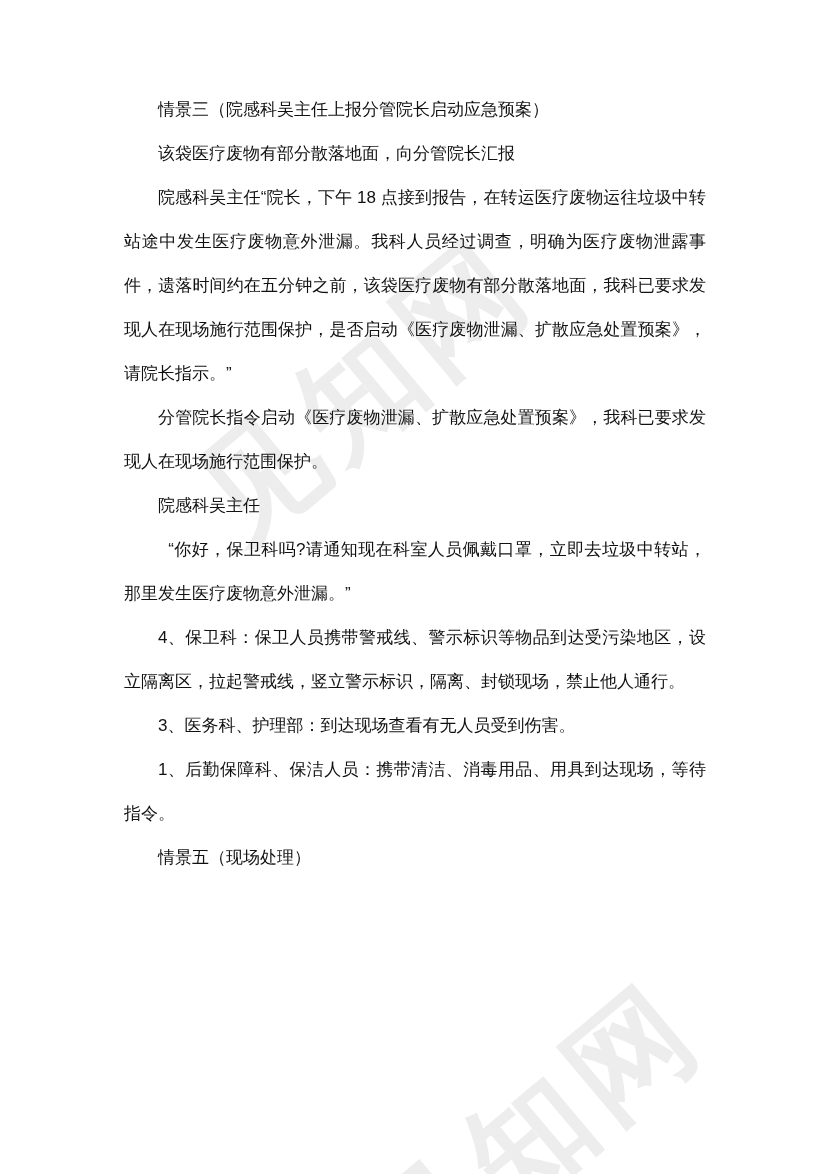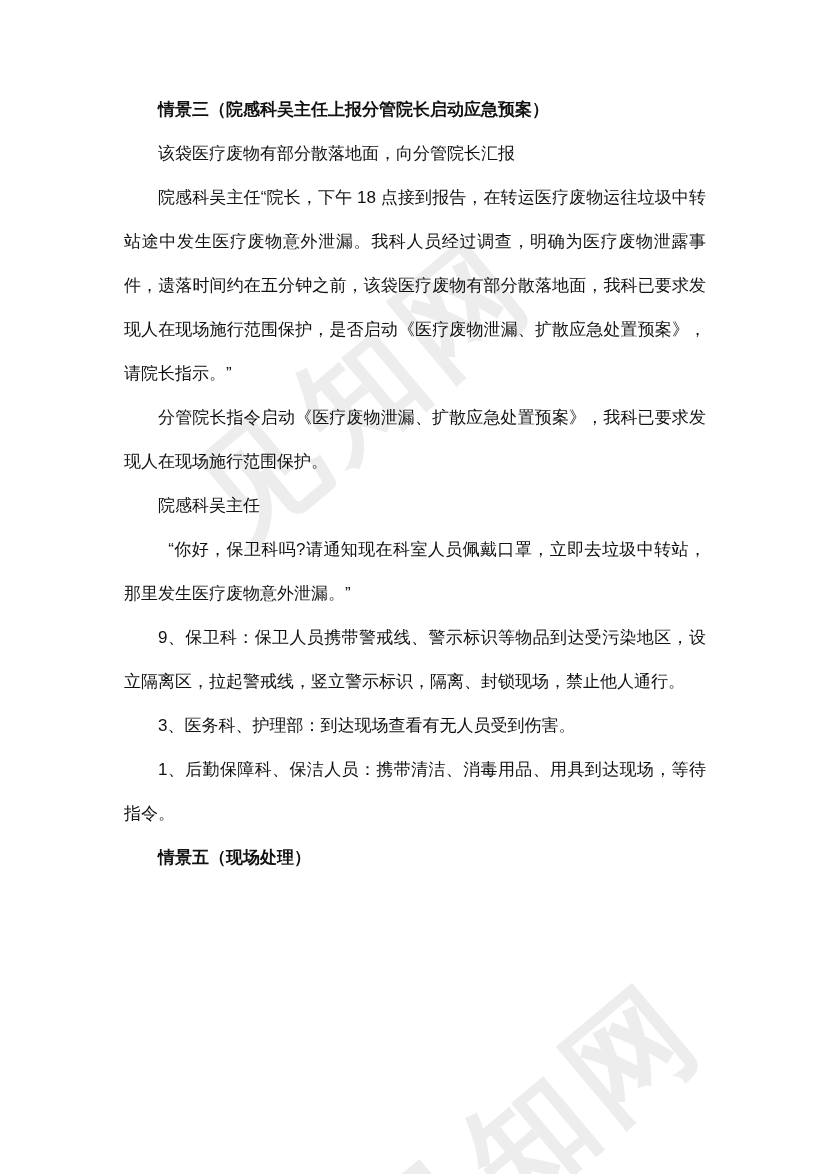--- a/index.html
+++ b/index.html
@@ -38,21 +38,21 @@
     font-size: 17px;
     line-height: 44px;
     color: #111111;
   }
   .doc p {
     margin: 0;
     text-indent: 2em;
     text-align: justify;
   }
   .doc p.heading {
-    font-weight: 700;
+    font-weight: 400;
     text-align: left;
   }
   .doc p.dialog {
     text-indent: 2.6em;
   }
 </style>
 </head>
 <body>
 
 <div class="page">
@@ -60,19 +60,19 @@
   <div class="watermark wm-1">见知网</div>
   <div class="watermark wm-2">见知网</div>
 
   <div class="doc">
     <p class="heading">情景三（院感科吴主任上报分管院长启动应急预案）</p>
     <p class="body">该袋医疗废物有部分散落地面，向分管院长汇报</p>
     <p class="body">院感科吴主任“院长，下午 18 点接到报告，在转运医疗废物运往垃圾中转站途中发生医疗废物意外泄漏。我科人员经过调查，明确为医疗废物泄露事件，遗落时间约在五分钟之前，该袋医疗废物有部分散落地面，我科已要求发现人在现场施行范围保护，是否启动《医疗废物泄漏、扩散应急处置预案》，请院长指示。”</p>
     <p class="body">分管院长指令启动《医疗废物泄漏、扩散应急处置预案》，我科已要求发现人在现场施行范围保护。</p>
     <p class="body">院感科吴主任</p>
     <p class="dialog">“你好，保卫科吗?请通知现在科室人员佩戴口罩，立即去垃圾中转站，那里发生医疗废物意外泄漏。”</p>
-    <p class="body">9、保卫科：保卫人员携带警戒线、警示标识等物品到达受污染地区，设立隔离区，拉起警戒线，竖立警示标识，隔离、封锁现场，禁止他人通行。</p>
+    <p class="body">4、保卫科：保卫人员携带警戒线、警示标识等物品到达受污染地区，设立隔离区，拉起警戒线，竖立警示标识，隔离、封锁现场，禁止他人通行。</p>
     <p class="body">3、医务科、护理部：到达现场查看有无人员受到伤害。</p>
     <p class="body">1、后勤保障科、保洁人员：携带清洁、消毒用品、用具到达现场，等待指令。</p>
     <p class="heading">情景五（现场处理）</p>
   </div>
 
 </div>
 
 </body></html>

